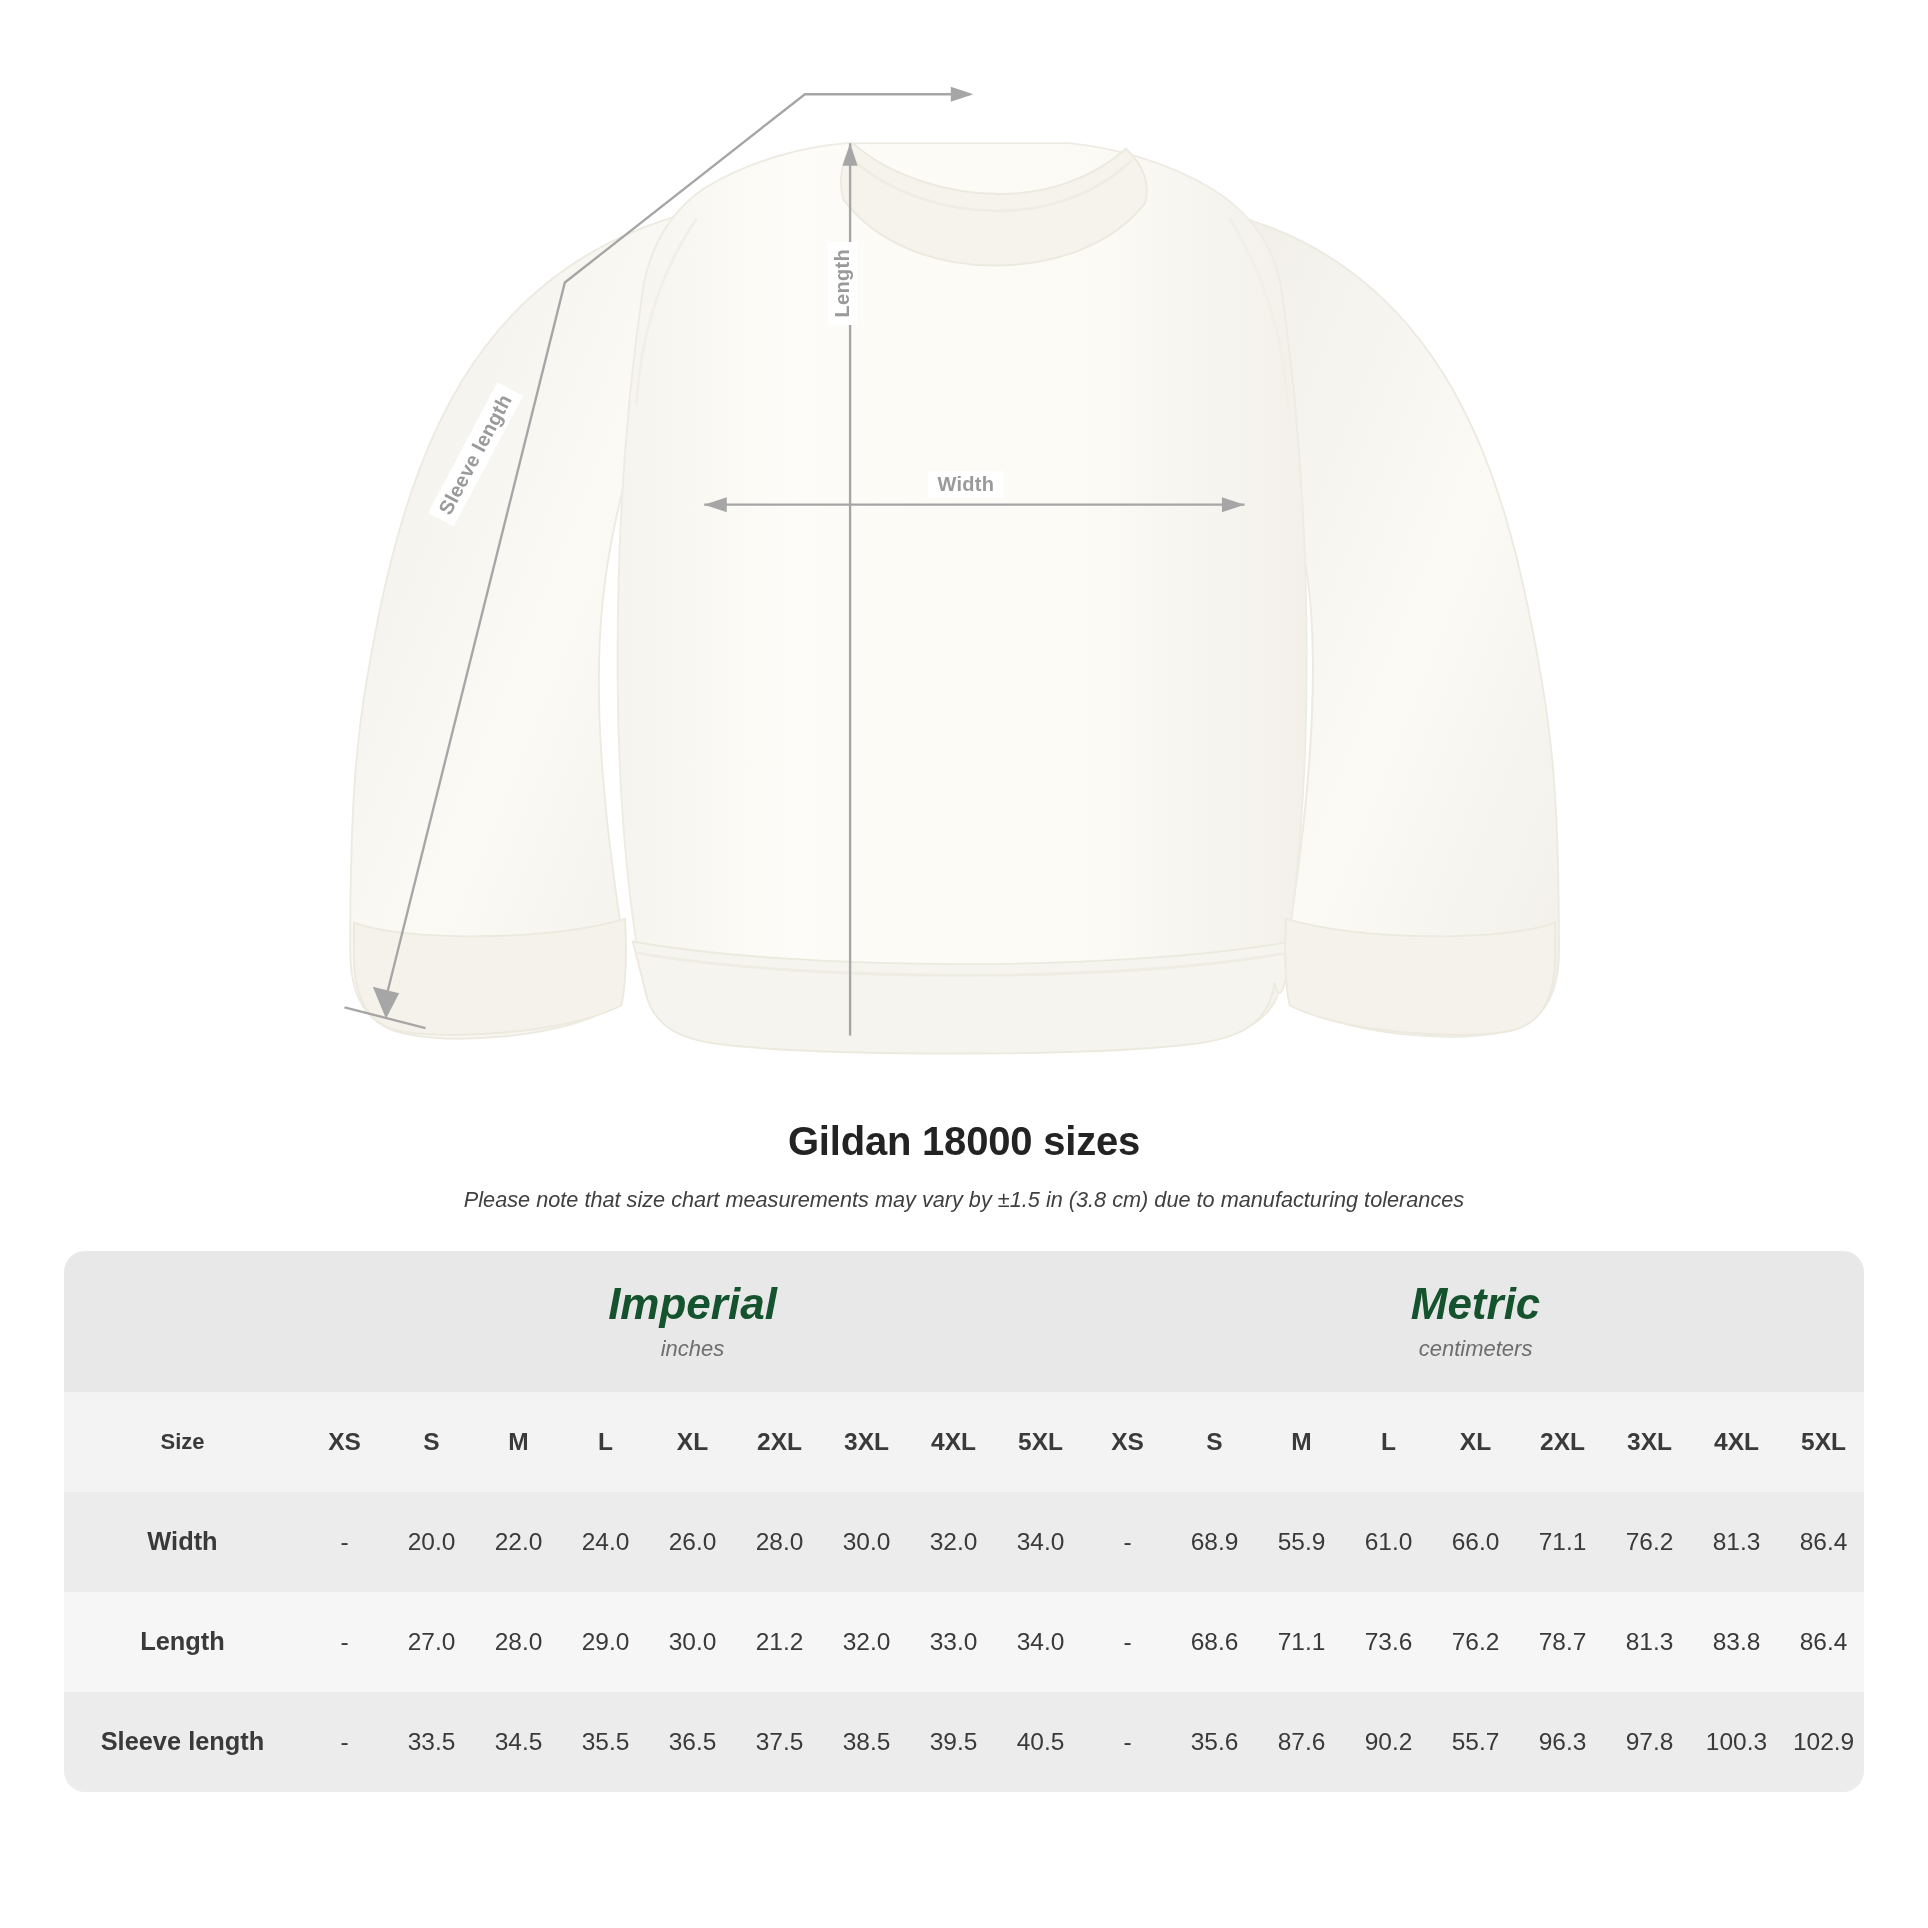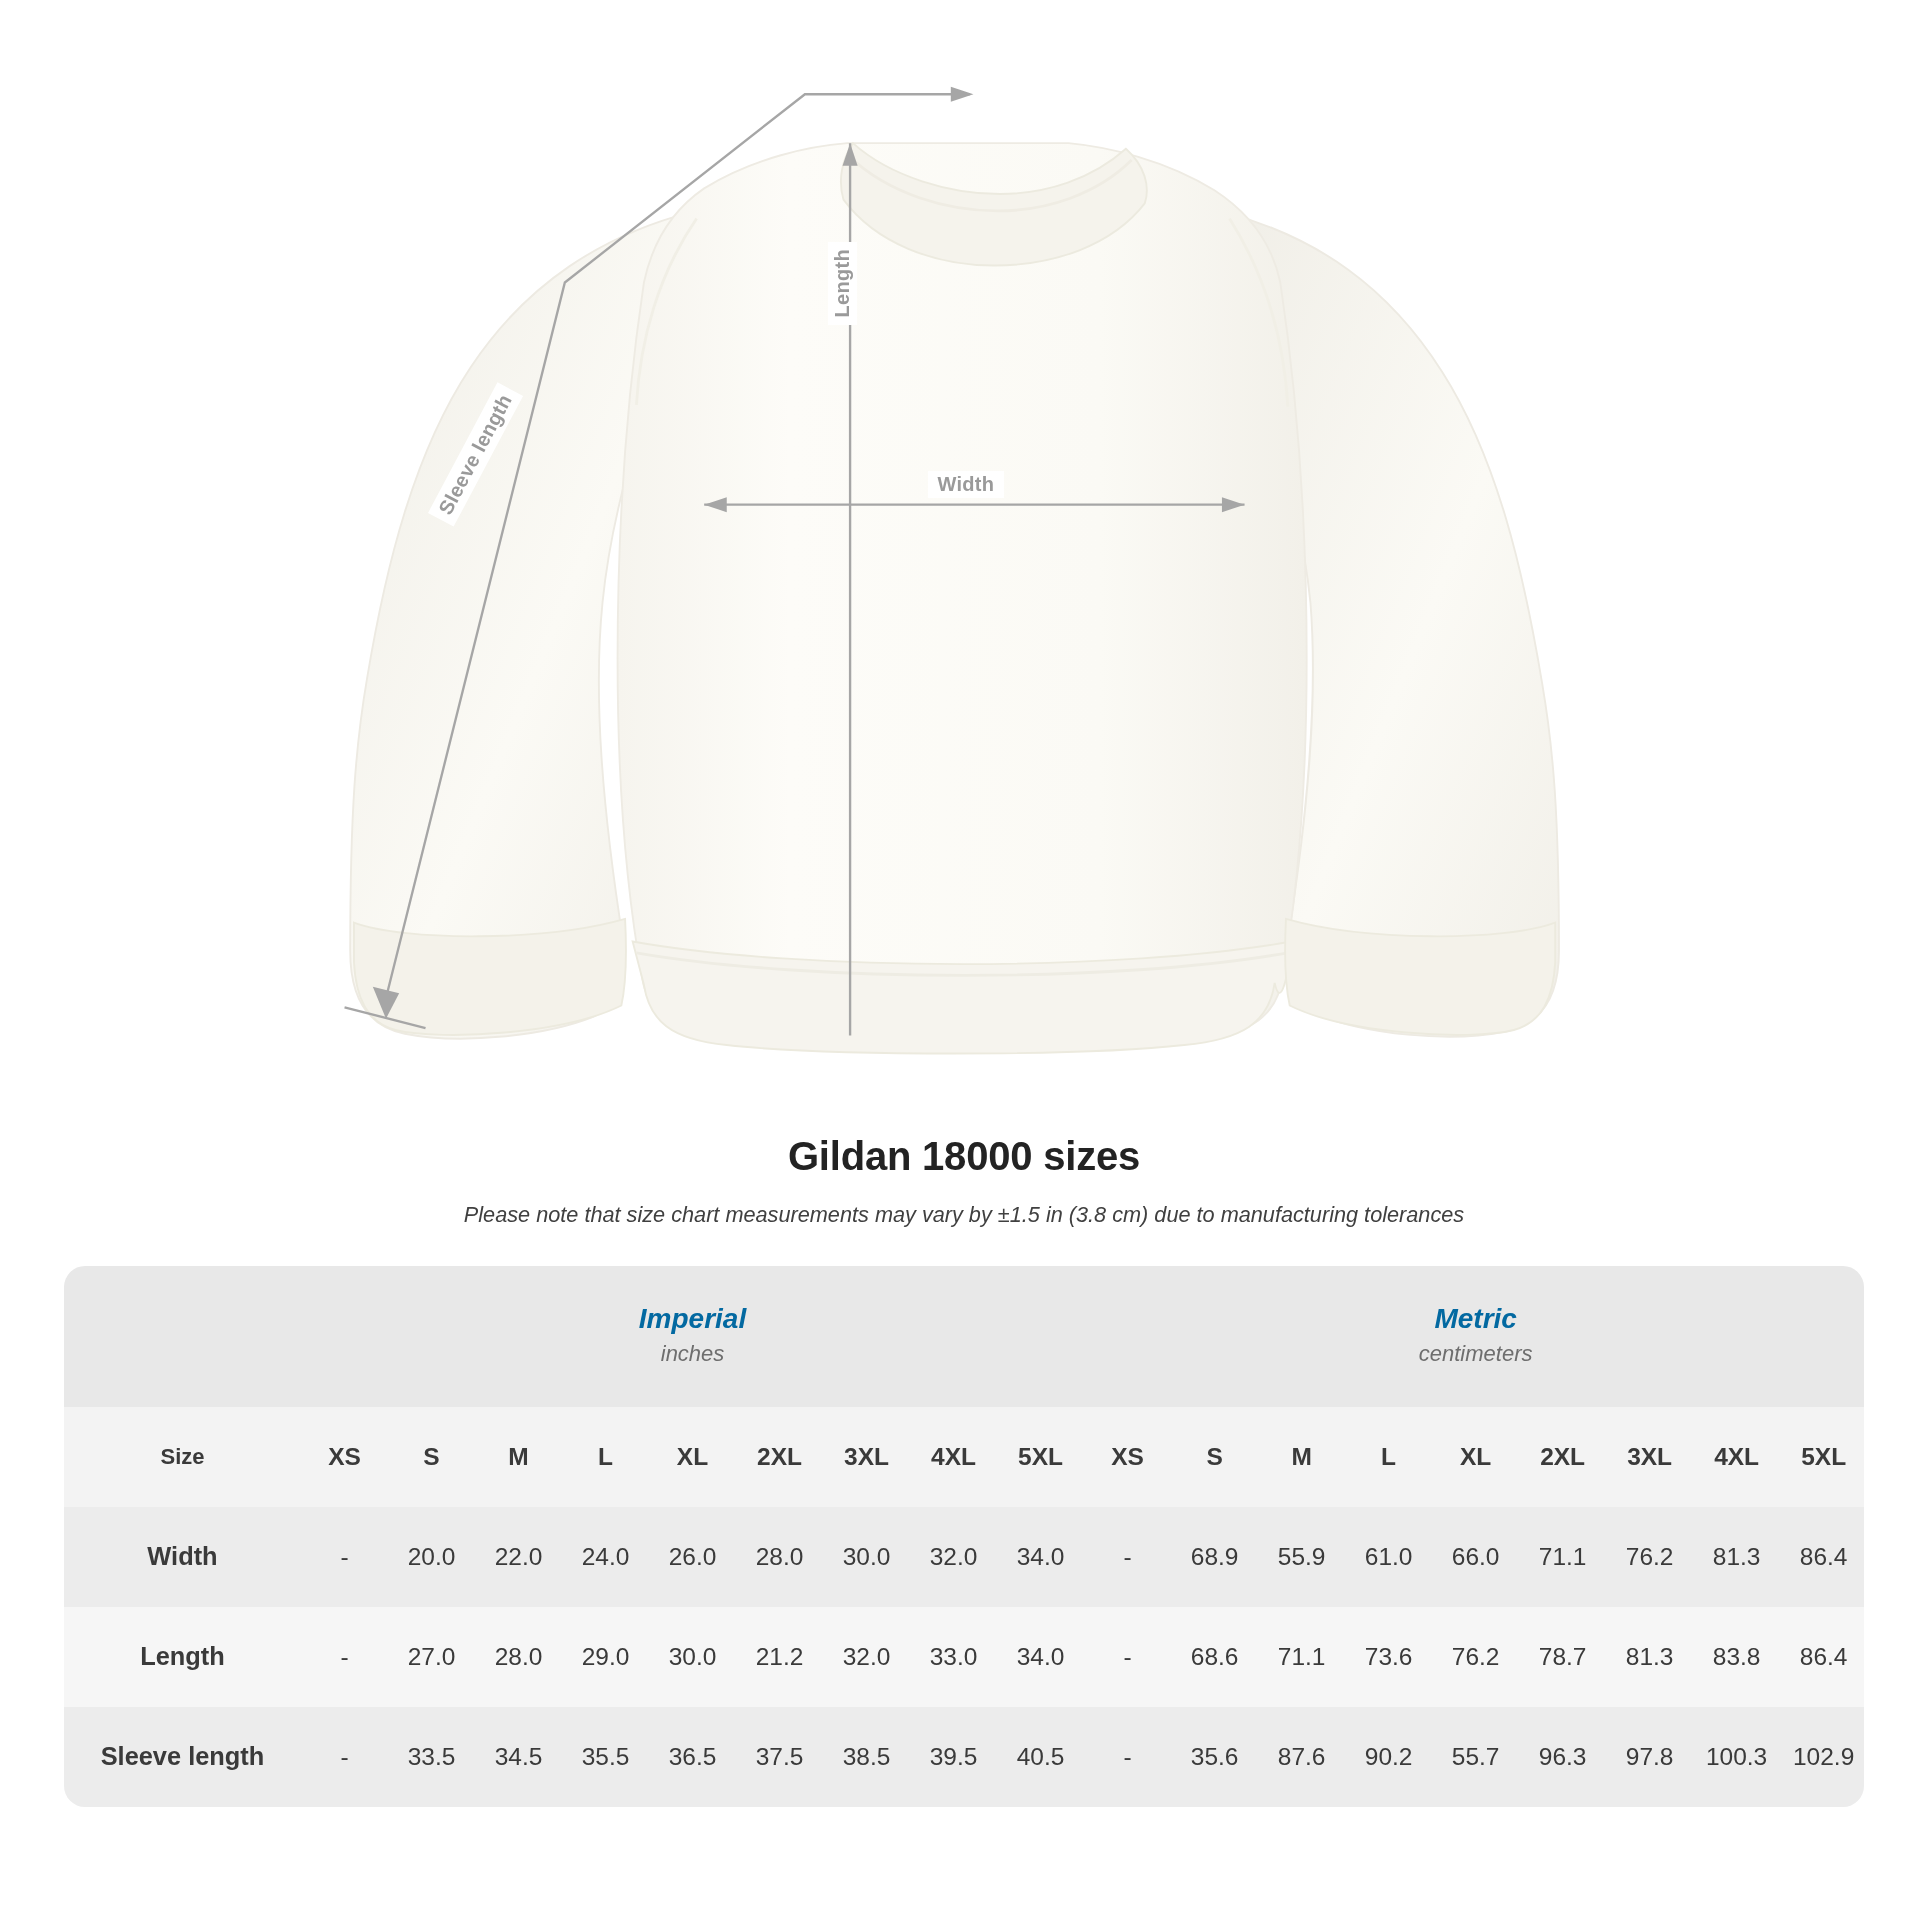--- a/index.html
+++ b/index.html
@@ -61,21 +61,21 @@
     top: 513px;
     transform: rotate(-62deg);
     transform-origin: left top;
     background: #ffffff;
     padding: 2.8px 7.5px;
   }
 
   
   .title-block {
     text-align: center;
-    margin-top: 23px;
+    margin-top: 8px;
   }
   .chart-title {
     font-size: 40px;
     font-weight: bold;
     color: #232323;
     margin: 0;
     letter-spacing: -0.2px;
   }
   .chart-note {
     font-size: 21.7px;
@@ -103,24 +103,24 @@
     color: #3a3a3a;
     border: none;
   }
   
   .unit-row td {
     background: #e8e8e8;
     height: 141px;
     padding: 0;
   }
   .unit-name {
-    font-size: 28px;
+    font-size: 44px;
     font-style: italic;
     font-weight: bold;
-    color: #0369a1;
+    color: #14532d;
     line-height: 1.25;
   }
   .unit-sub {
     font-size: 22px;
     font-style: italic;
     color: #6e6e6e;
     line-height: 1.6;
   }
   
   .size-row td {

